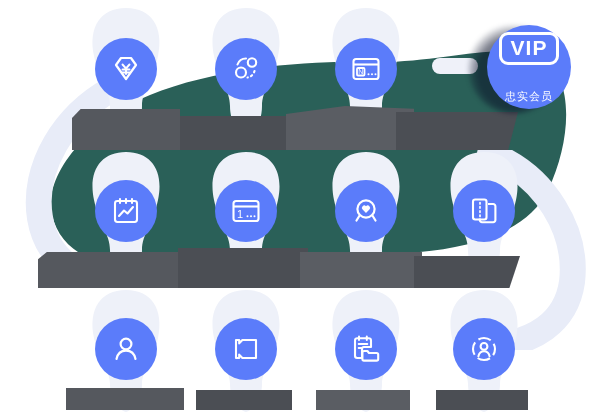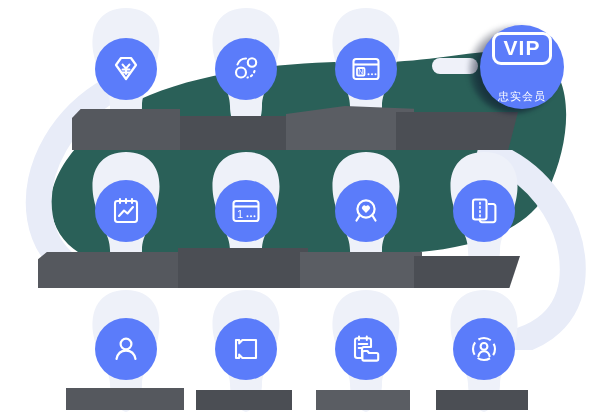--- a/index.html
+++ b/index.html
@@ -59,21 +59,21 @@
   .vip-wrap{
     position:absolute;z-index:9;
     left:468px;top:22px;width:92px;height:92px;
   }
   .vip-shadow{
     position:absolute;left:0;top:0;width:92px;height:92px;border-radius:50%;
     background:radial-gradient(circle at 50% 55%, rgba(10,16,40,.55) 52%, rgba(10,16,40,0) 72%);
     filter:blur(2px);
   }
   .vip{
-    position:absolute;left:12px;top:3px;
+    position:absolute;left:19px;top:3px;
     width:84px;height:84px;border-radius:50%;
     background:#5b7cfa;
     display:flex;flex-direction:column;align-items:center;justify-content:center;
   }
   .vip-box{
     border:3px solid #ffffff;border-radius:9px;
     padding:1px 9px 2px 9px;
   }
   .vip-text{
     color:#ffffff;font-size:21px;font-weight:bold;letter-spacing:1px;line-height:24px;

